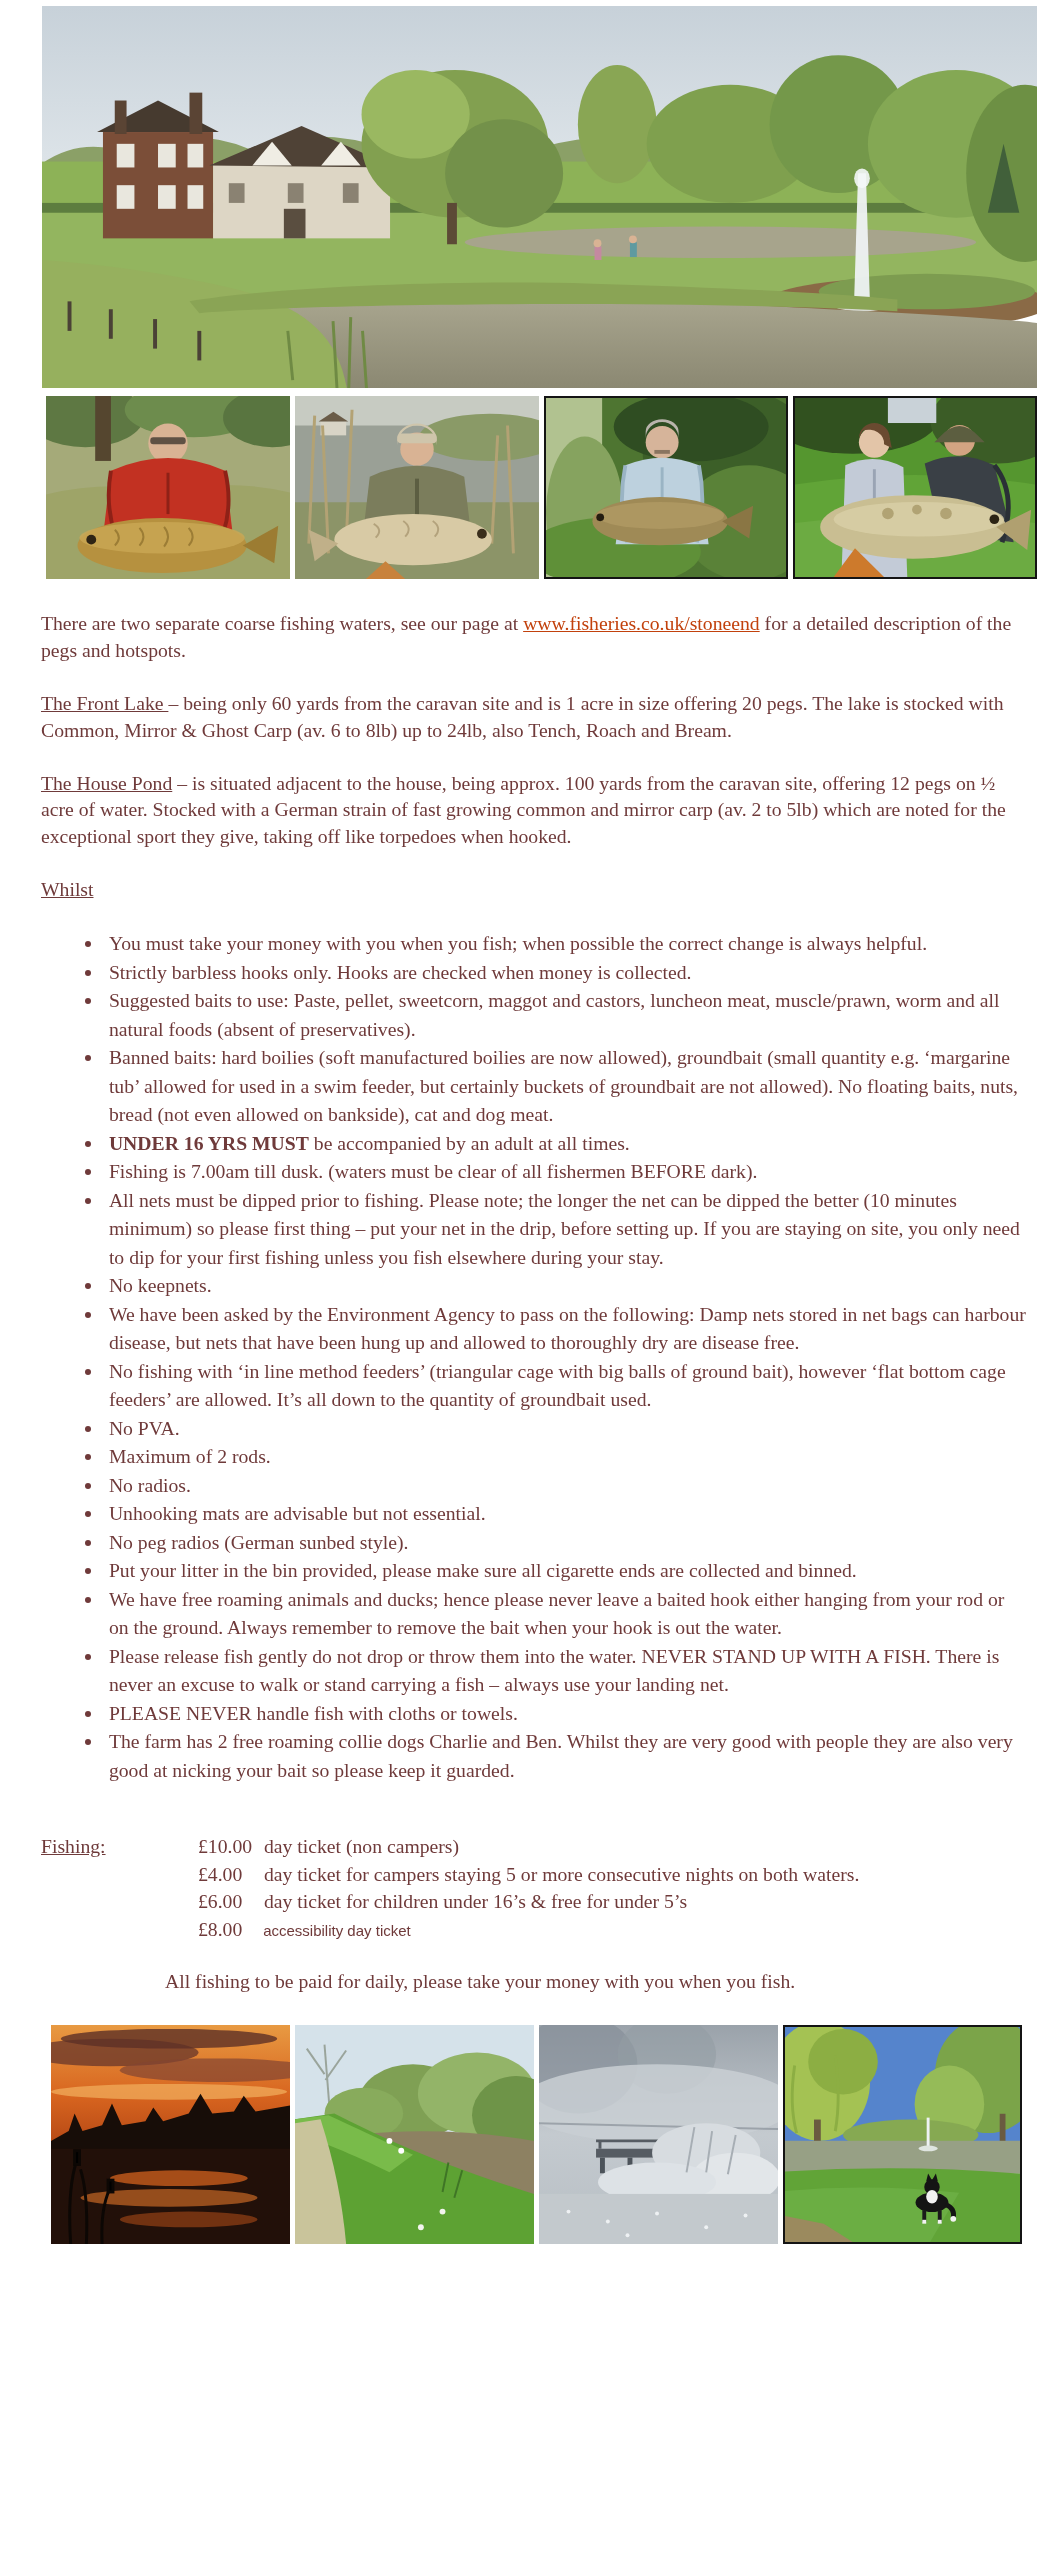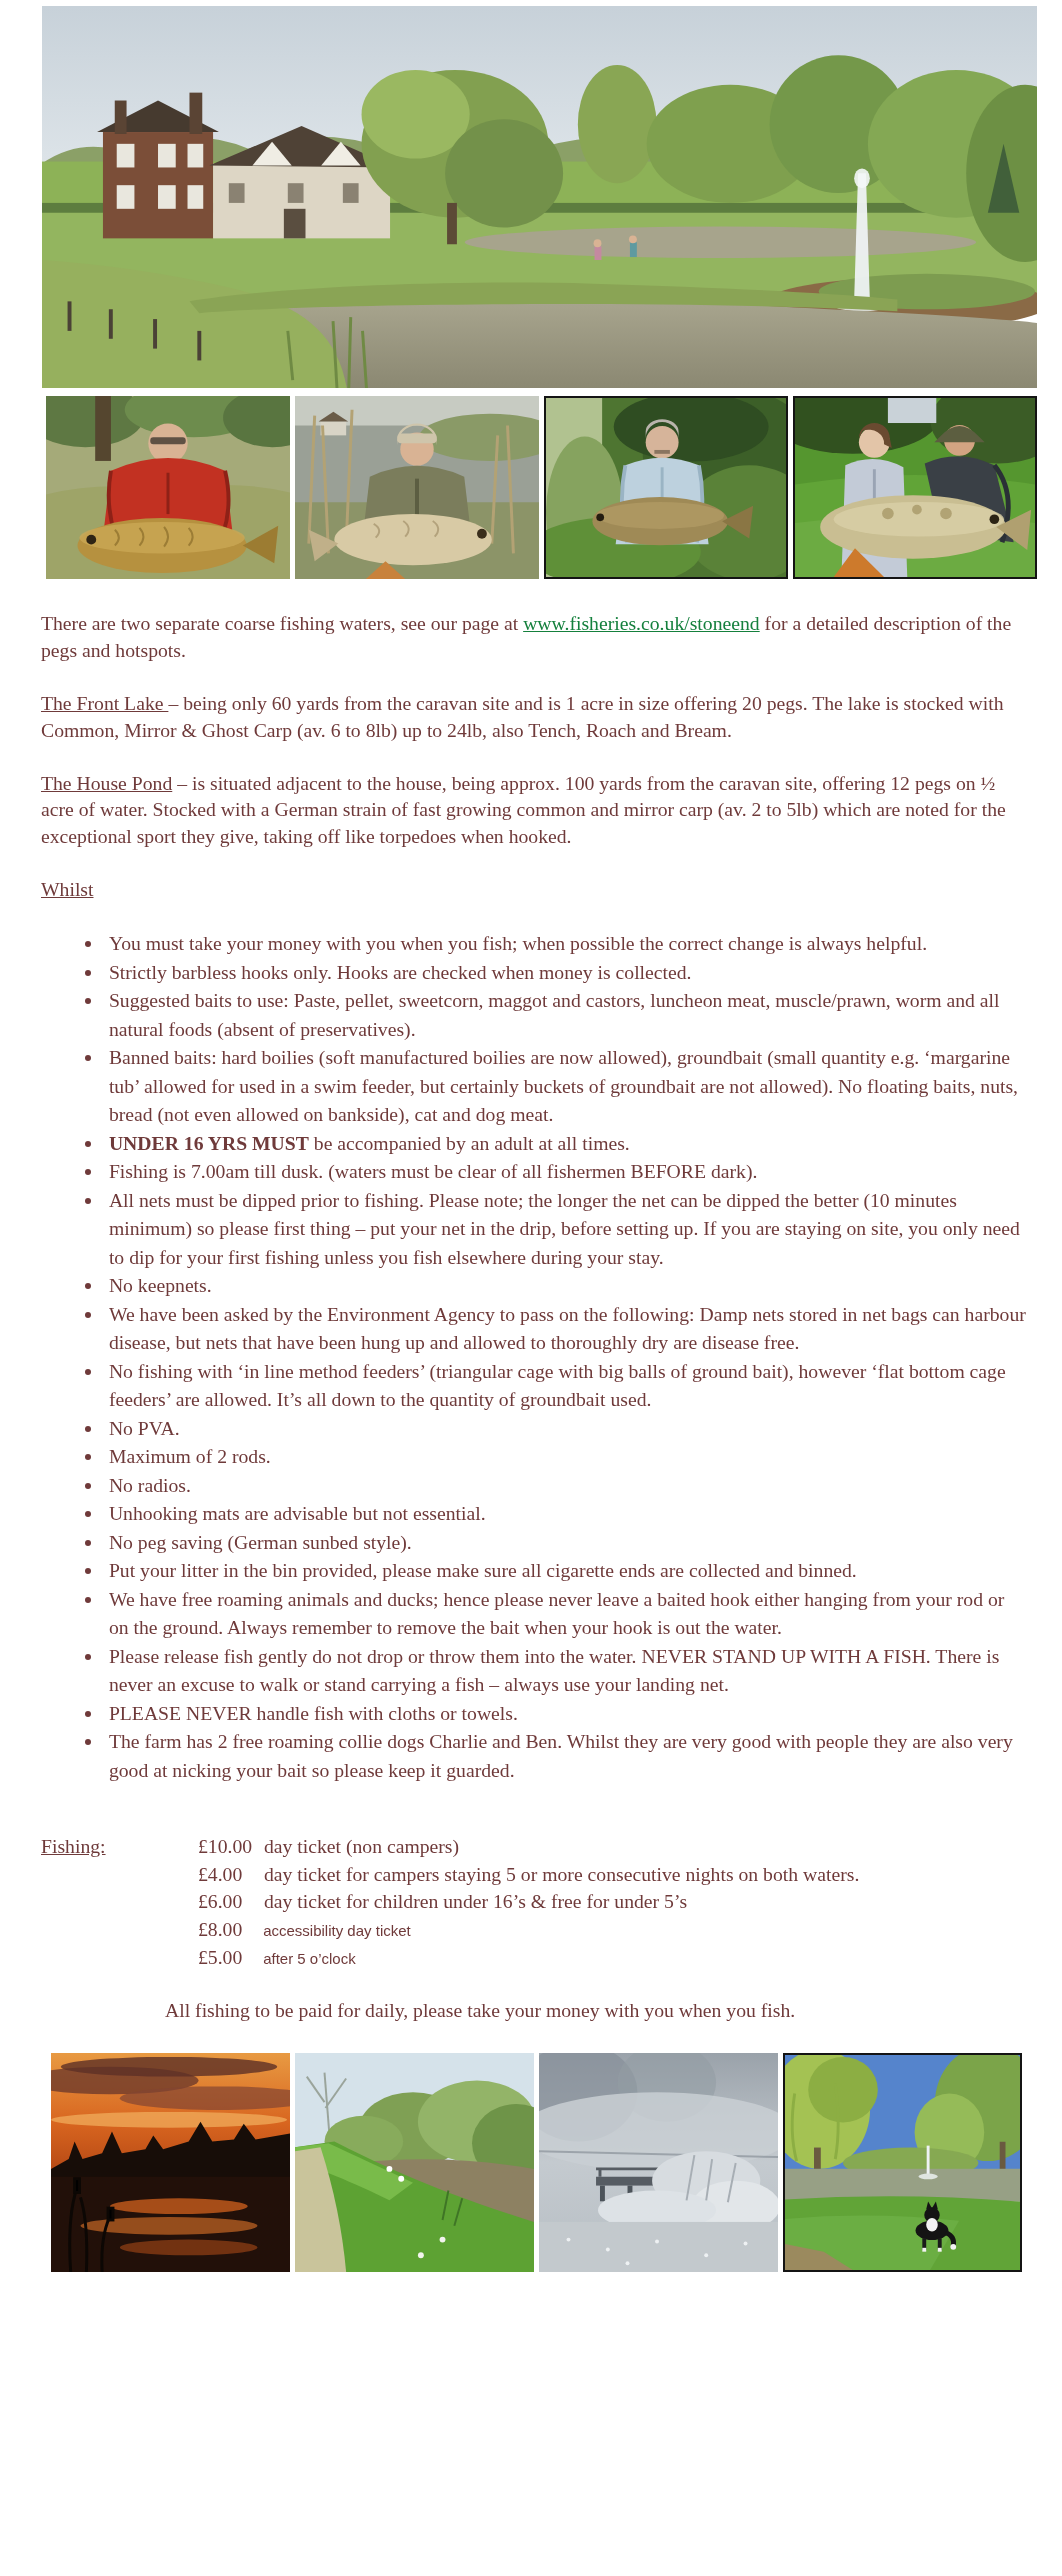--- a/index.html
+++ b/index.html
@@ -10,21 +10,21 @@
   .hero{margin:5.9px 0 0 42px;width:995px;height:382px;}
   .hero svg{display:block;width:100%;height:100%;}
   .photo-row{display:flex;gap:4.9px;margin-left:46px;margin-top:7.9px;}
   .photo{box-sizing:border-box;background:#cccccc;}
   .photo svg{display:block;width:100%;height:100%;}
   .fish-row .photo{width:244px;height:183px;}
   .photo.framed{border:2px solid #141414;}
   .content{margin:31.5px 37px 0 41px;width:986px;font-size:19.7px;line-height:26.6px;}
   .para{margin:0 0 26.6px 0;}
   .u{text-decoration:underline;}
-  a.site-link{color:#15803d;text-decoration:underline;cursor:pointer;}
+  a.site-link{color:#c2410c;text-decoration:underline;cursor:pointer;}
   .heading{margin-bottom:25.6px;}
   ul.rules{list-style:disc;margin:26.6px 0 0 0;padding-left:63px;line-height:28.5px;}
   ul.rules li{padding-left:4.9px;}
   ul.rules li::marker{color:#6f3a3a;}
   .fishing-row{display:flex;margin-top:49px;line-height:27.5px;gap:9px;}
   .fishing-row .flabel{width:124px;flex:none;}
   .price-line{white-space:nowrap;}
   .price-line .amount{display:inline-block;min-width:61px;margin-left:24px;}
   .desc-sans{font-family:"Liberation Sans", sans-serif;font-size:15px;}
   .pay-note{margin:24px 0 0 124px;}
@@ -265,36 +265,35 @@
       <li><b>UNDER 16 YRS MUST</b> be accompanied by an adult at all times.</li>
       <li>Fishing is 7.00am till dusk. (waters must be clear of all fishermen BEFORE dark).</li>
       <li>All nets must be dipped prior to fishing. Please note; the longer the net can be dipped the better (10 minutes minimum) so please first thing – put your net in the drip, before setting up. If you are staying on site, you only need to dip for your first fishing unless you fish elsewhere during your stay.</li>
       <li>No keepnets.</li>
       <li>We have been asked by the Environment Agency to pass on the following: Damp nets stored in net bags can harbour disease, but nets that have been hung up and allowed to thoroughly dry are disease free.</li>
       <li>No fishing with ‘in line method feeders’ (triangular cage with big balls of ground bait), however ‘flat bottom cage feeders’ are allowed. It’s all down to the quantity of groundbait used.</li>
       <li>No PVA.</li>
       <li>Maximum of 2 rods.</li>
       <li>No radios.</li>
       <li>Unhooking mats are advisable but not essential.</li>
-      <li>No peg saving (German sunbed style).</li>
+      <li>No peg radios (German sunbed style).</li>
       <li>Put your litter in the bin provided, please make sure all cigarette ends are collected and binned.</li>
       <li>We have free roaming animals and ducks; hence please never leave a baited hook either hanging from your rod or on the ground. Always remember to remove the bait when your hook is out the water.</li>
       <li>Please release fish gently do not drop or throw them into the water. NEVER STAND UP WITH A FISH. There is never an excuse to walk or stand carrying a fish – always use your landing net.</li>
       <li>PLEASE NEVER handle fish with cloths or towels.</li>
       <li>The farm has 2 free roaming collie dogs Charlie and Ben. Whilst they are very good with people they are also very good at nicking your bait so please keep it guarded.</li>
     </ul>
 
   <div class="fishing-row">
     <div class="flabel"><span class="u">Fishing:</span></div>
     <div class="prices">
         <div class="price-line"><span class="amount">£10.00</span><span class="desc"> day ticket (non campers)</span></div>
         <div class="price-line"><span class="amount">£4.00</span><span class="desc"> day ticket for campers staying 5 or more consecutive nights on both waters.</span></div>
         <div class="price-line"><span class="amount">£6.00</span><span class="desc"> day ticket for children under 16’s &amp; free for under 5’s</span></div>
         <div class="price-line"><span class="amount">£8.00</span><span class="desc-sans"> accessibility day ticket</span></div>
-        <div class="price-line"><span class="amount">£5.00</span><span class="desc-sans"> after 5 o’clock</span></div>
       </div>
   </div>
 
   <p class="pay-note">All fishing to be paid for daily, please take your money with you when you fish.</p>
 </div>
 
 <div class="photo-row bottom-row">
 
   <div class="photo" title="Sunset over the lake">
   <svg viewBox="0 0 243 223" preserveAspectRatio="none">

